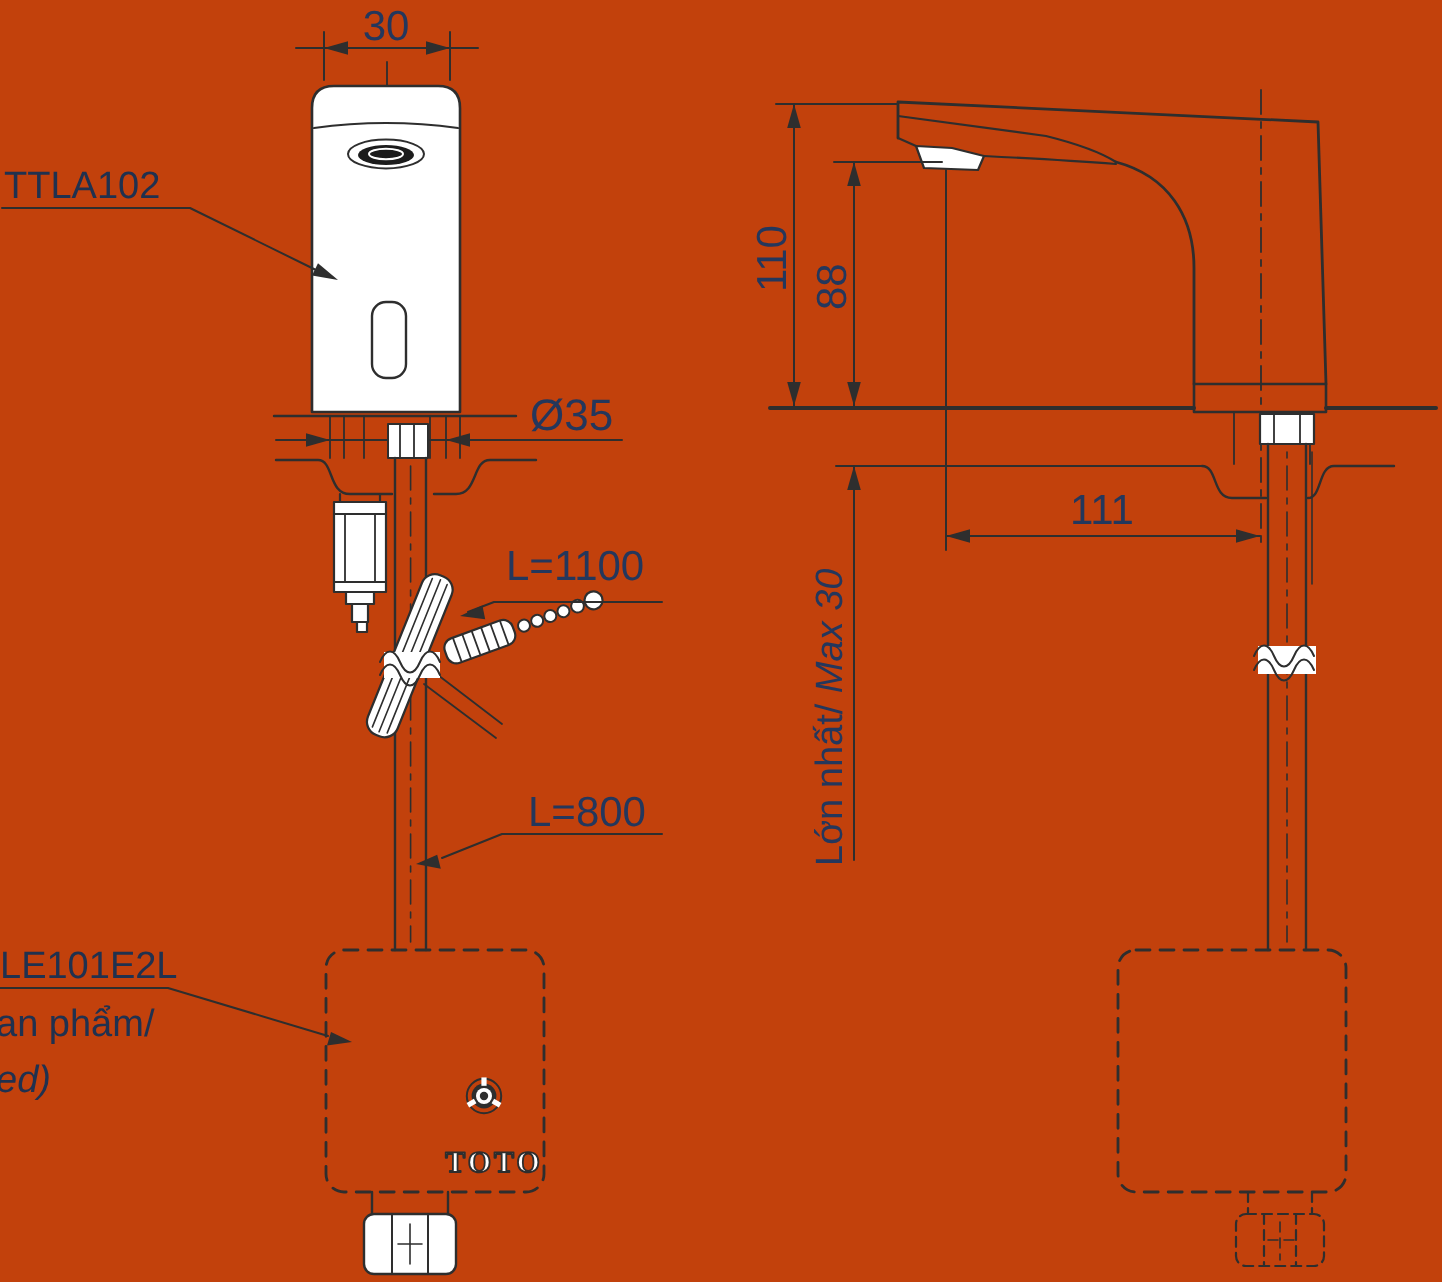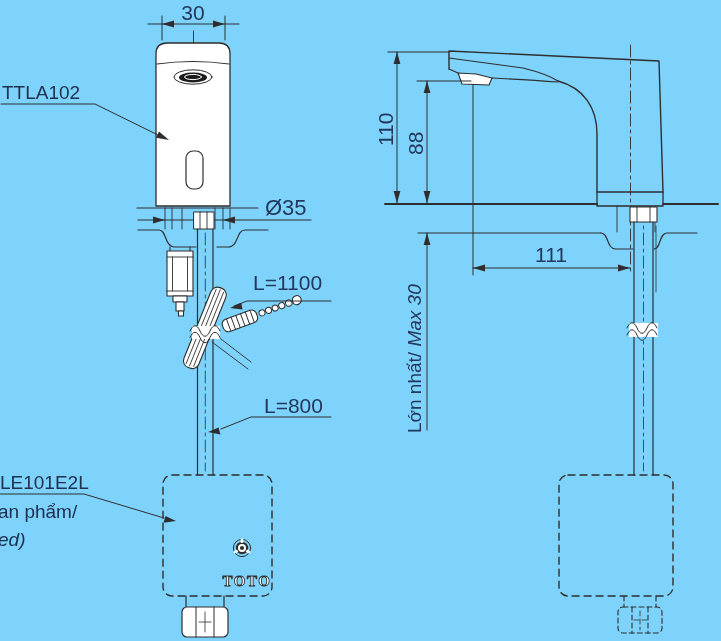--- a/index.html
+++ b/index.html
@@ -1,16 +1,16 @@
 <!DOCTYPE html>
 <html><head>
 <meta charset="utf-8">
 <style>
   html,body{margin:0;padding:0;background:#fff;width:721px;height:641px;overflow:hidden;}
-  .stage{position:relative;width:721px;height:641px;background:#7dd3fc;}
+  .stage{position:relative;width:721px;height:641px;background:#c2410c;}
   svg{display:block;}
   text{font-family:"Liberation Sans","DejaVu Sans",sans-serif;}
   .dimtxt{fill:#24375c;}
   .labtxt{fill:#20314f;}
   .logo-serif{font-family:"Liberation Serif","DejaVu Serif",serif;}
 </style>
 </head>
 <body>
 
 <div class="stage">

